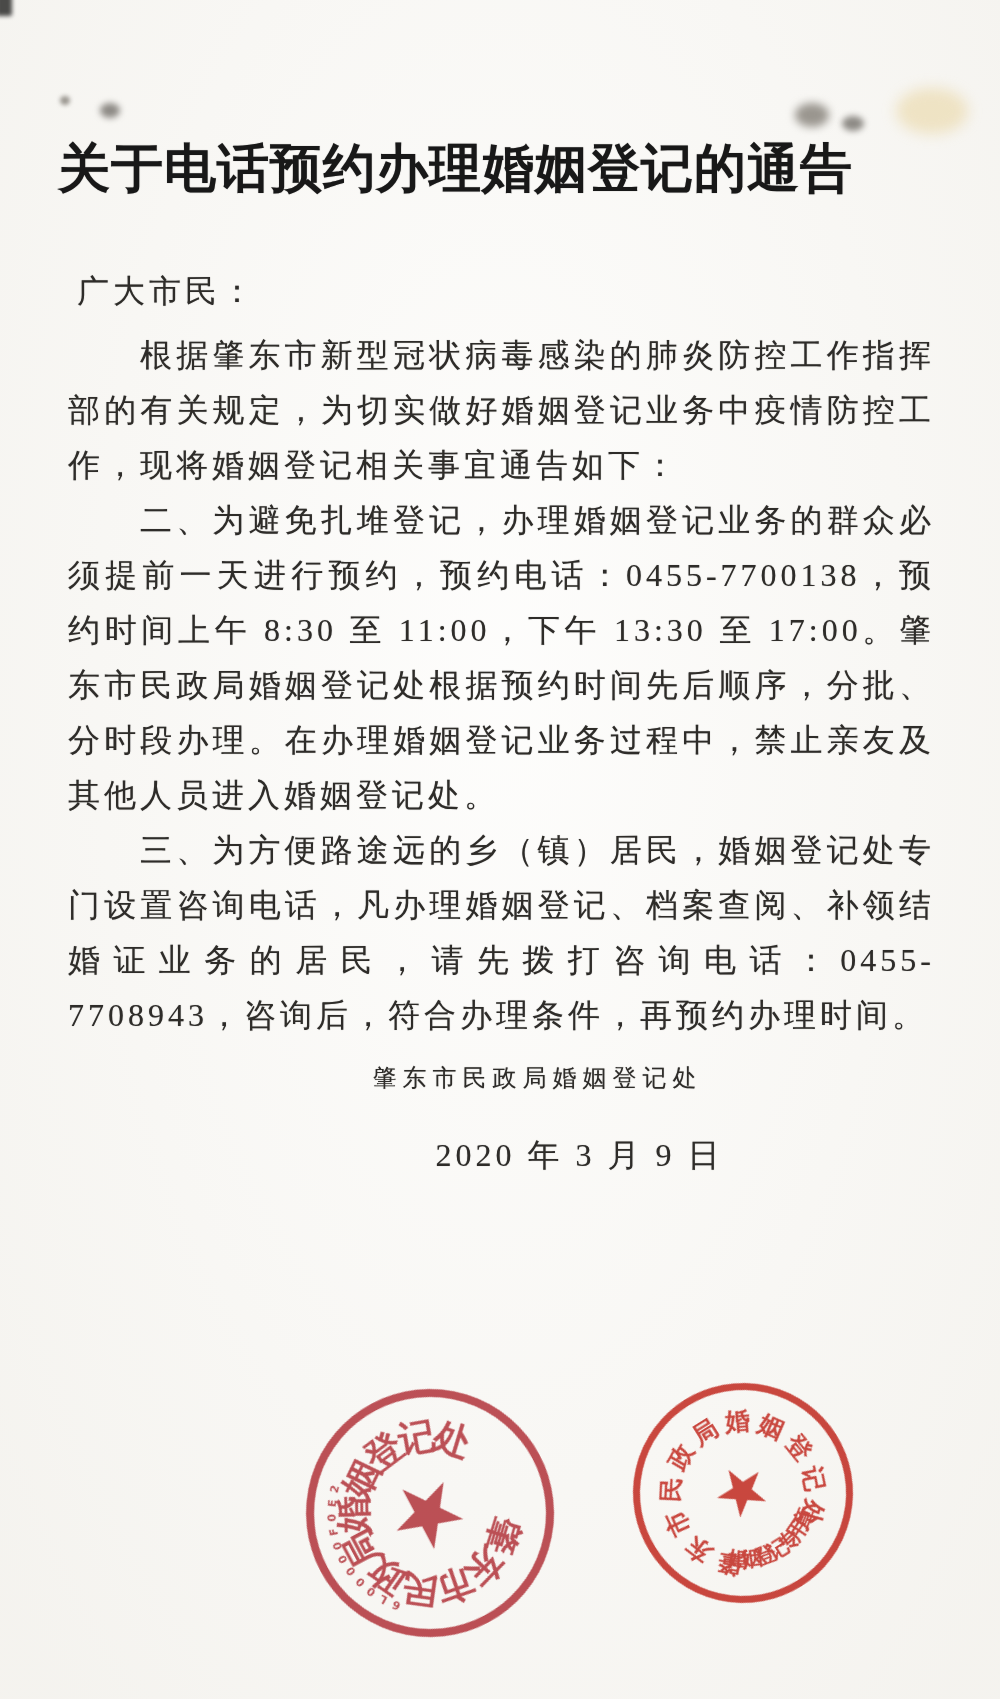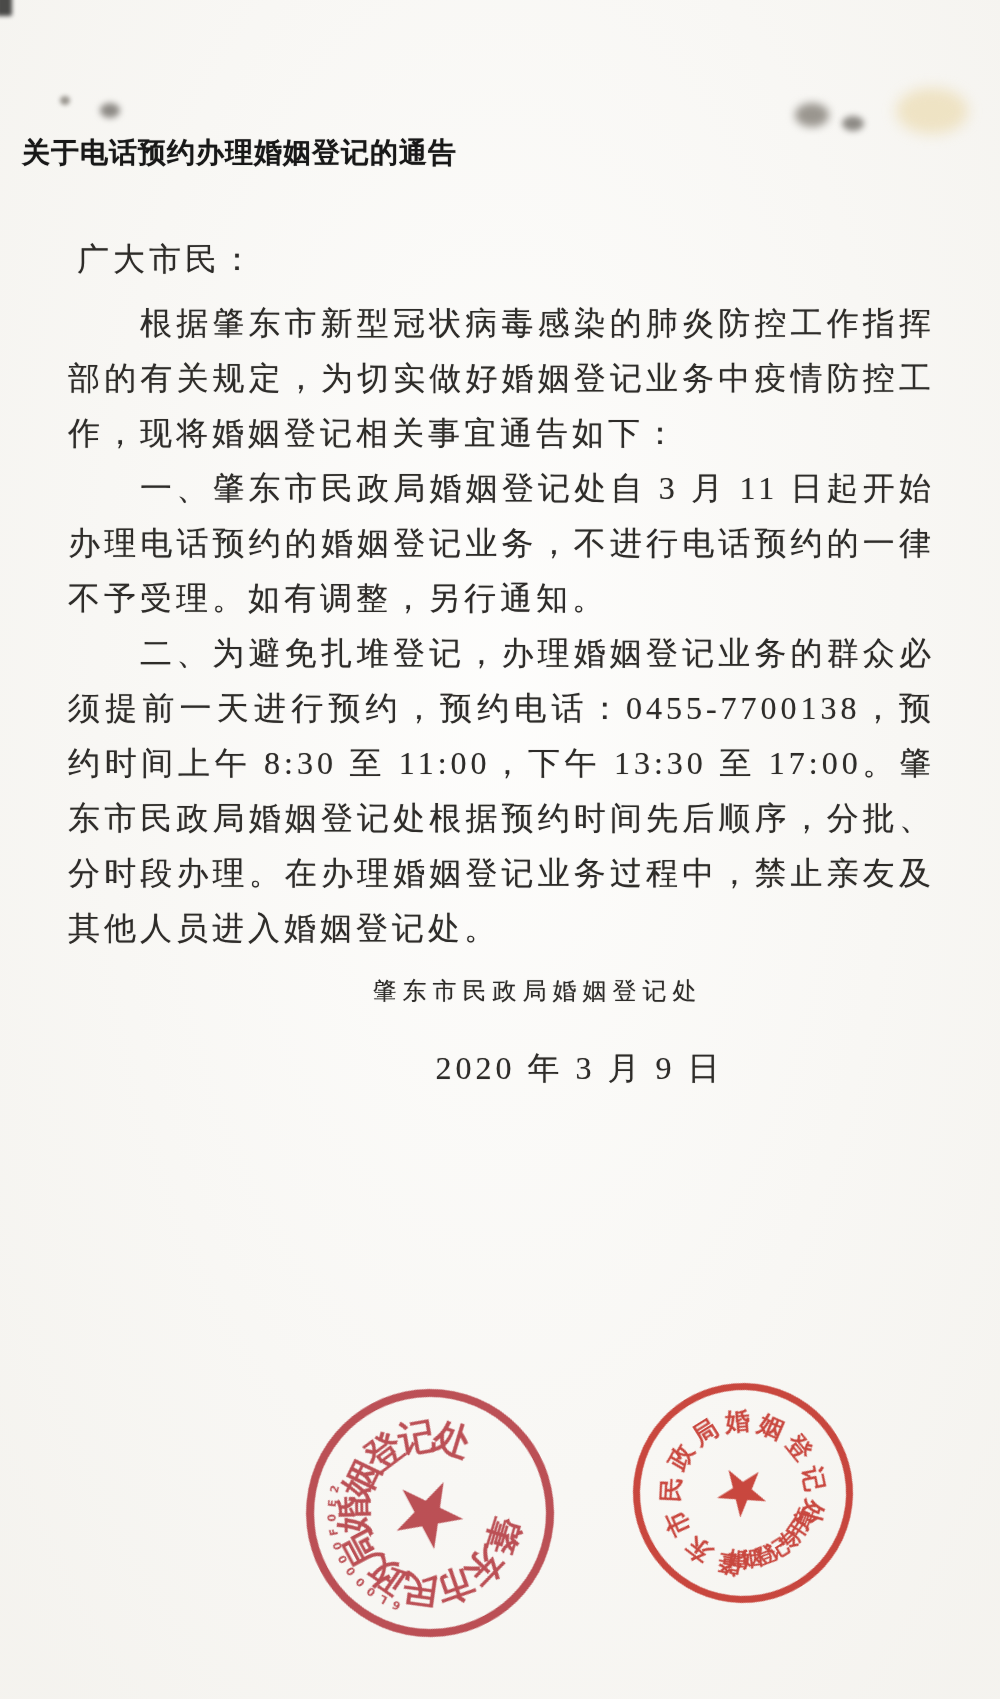--- a/index.html
+++ b/index.html
@@ -12,23 +12,23 @@
       #fbfaf7;
     overflow:hidden;
     font-family:"Liberation Serif","DejaVu Serif",serif;
     color:#2e2c29;
     box-sizing:border-box;
     padding:134px 65px 0 68px;
   }
   .doc-title{
     font-family:Liberation Serif, serif;
     font-weight:900;
-    font-size:28px;
+    font-size:52px;
     letter-spacing:1px;
-    text-align:left;
+    text-align:center;
     position:relative;left:-46px;
     color:#181818;
     margin:0 0 60px 0;
     text-shadow:0 0 1px rgba(0,0,0,.45);
   }
   .body-text{
     font-size:32px;
     line-height:55px;
     letter-spacing:4px;
     text-shadow:0 0 1px rgba(30,30,30,.4);
@@ -86,22 +86,22 @@
 </head>
 <body>
 
 <div class="page">
 
   <h1 class="doc-title">关于电话预约办理婚姻登记的通告</h1>
 
   <div class="body-text">
     <p class="salutation">广大市民：</p>
     <p class="para">根据肇东市新型冠状病毒感染的肺炎防控工作指挥部的有关规定，为切实做好婚姻登记业务中疫情防控工作，现将婚姻登记相关事宜通告如下：</p>
-    <p class="para">一、肇东市民政局婚姻登记处自 3 月 11 日起开始办理电话预约的婚姻登记业务，不进行电话预约的一律不予受理。如有调整，另行通知。</p>
     <p class="para">二、为避免扎堆登记，办理婚姻登记业务的群众必须提前一天进行预约，预约电话：0455-7700138，预约时间上午 8:30 至 11:00，下午 13:30 至 17:00。肇东市民政局婚姻登记处根据预约时间先后顺序，分批、分时段办理。在办理婚姻登记业务过程中，禁止亲友及其他人员进入婚姻登记处。</p>
+    <p class="para">三、为方便路途远的乡（镇）居民，婚姻登记处专门设置咨询电话，凡办理婚姻登记、档案查阅、补领结婚证业务的居民，请先拨打咨询电话：0455-7708943，咨询后，符合办理条件，再预约办理时间。</p>
   </div>
 
   <p class="signature-line">肇东市民政局婚姻登记处</p>
   <p class="date-line">2020 年 3 月 9 日</p>
 
   <div id="stamp-left" class="stamp" style="left: 306px; top: 1389px; width: 232px; height: 232px; border: 8px solid rgb(185, 58, 66); transform: rotate(-118deg);">
       <span class="ring-char" style="font-size: 37px; color: rgb(185, 58, 66); transform: translate(-50%, -50%) rotate(-135deg) translateY(-76px);">肇</span>
       <span class="ring-char" style="font-size: 37px; color: rgb(185, 58, 66); transform: translate(-50%, -50%) rotate(-108deg) translateY(-76px);">东</span>
       <span class="ring-char" style="font-size: 37px; color: rgb(185, 58, 66); transform: translate(-50%, -50%) rotate(-81deg) translateY(-76px);">市</span>
       <span class="ring-char" style="font-size: 37px; color: rgb(185, 58, 66); transform: translate(-50%, -50%) rotate(-54deg) translateY(-76px);">民</span>

